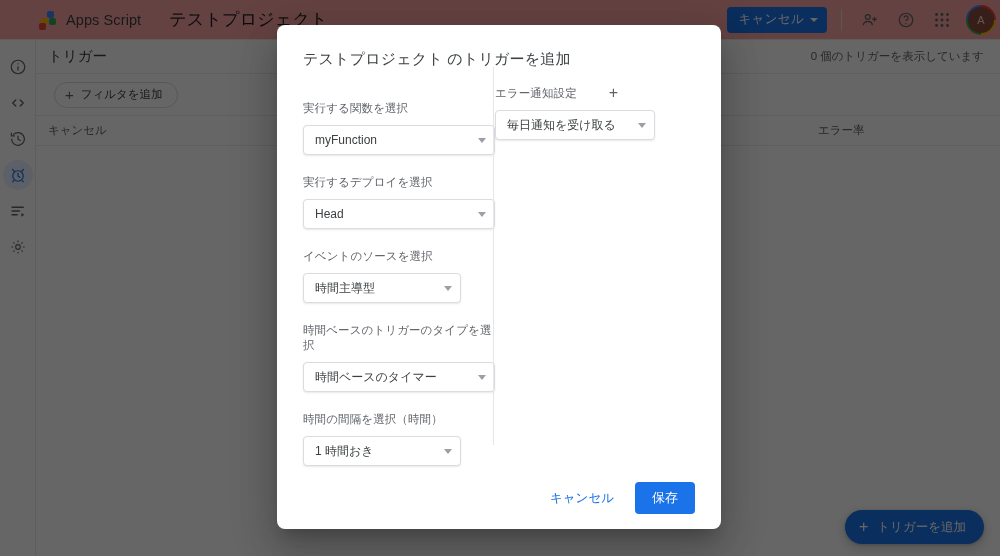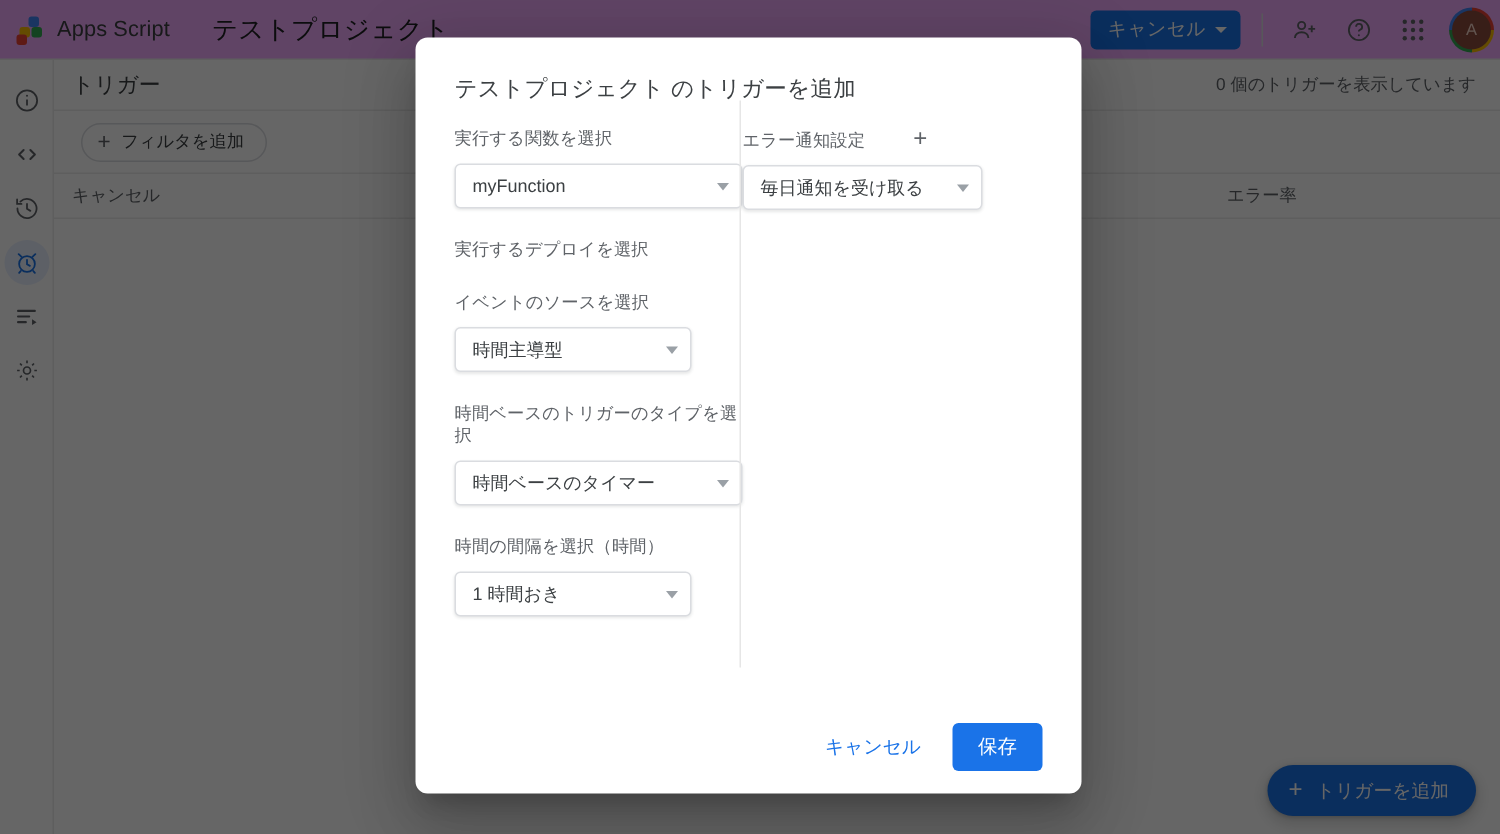--- a/index.html
+++ b/index.html
@@ -7,23 +7,24 @@
     width: 1000px; height: 556px;
     overflow: hidden;
     font-family: "Liberation Sans", "DejaVu Sans", sans-serif;
     background: #ffffff;
   }
   #app { position: relative; width: 1000px; height: 556px; background:#fff; }
 
   
   .topbar {
     position: absolute; top: 0; left: 0; width: 1000px; height: 40px;
-    background: #f0abfc;
+    background: #fca5a5;
     display: flex; align-items: center;
     border-bottom: 1px solid #ebebeb;
+    padding-left: 28px;
   }
   .brand { display: flex; align-items: center; gap: 8px; padding-left: 10px; }
   .gas-logo { width: 20px; height: 20px; position: relative; }
   .gas-logo span { position:absolute; width:7px; height:7px; border-radius:2px; }
   .d-blue  { background:#4285f4; left:9px;  top:1px; }
   .d-green { background:#34a853; left:11px; top:8px; }
   .d-yellow{ background:#fbbc04; left:3px;  top:8px; }
   .d-red   { background:#ea4335; left:1px;  top:13px; }
   .brand-name { font-size: 14.5px; color: #3c4043; letter-spacing: .1px; }
   .project-title { font-size: 17px; color: #202124; margin-left: 28px; letter-spacing:.2px; }
@@ -118,21 +119,21 @@
   .dialog {
     position:absolute; left:277px; top:25px; width:444px; height:504px;
     background:#fff; border-radius:8px; z-index:60;
     box-shadow: 0 11px 15px -7px rgba(0,0,0,.2), 0 24px 38px 3px rgba(0,0,0,.14), 0 9px 46px 8px rgba(0,0,0,.12);
     overflow:hidden;
   }
   .dlg-title {
     font-size:15px; color:#3c4043; padding: 25px 0 0 26px; letter-spacing:.2px;
   }
   .dlg-body { display:flex; padding: 16px 26px 0 26px; position:relative; height: 396px;}
-  .dlg-col-left { width: 192px; }
+  .dlg-col-left { width: 192px; margin-top: 16px; }
   .dlg-vdiv { position:absolute; left:216px; top:-2px; width:1px; height:378px; background:#e6e6e6; }
   .dlg-col-right { width: 160px; }
 
   .field-label { font-size:11.5px; color:#5f6368; margin-bottom: 9px; letter-spacing:.1px; }
   .select-box {
     height: 30px; width: 100%; background:#fff;
     border: 1px solid #dadce0; border-radius: 4px;
     box-shadow: 0 1px 2px rgba(60,64,67,.12);
     display:flex; align-items:center; padding: 0 8px 0 11px; cursor:pointer;
   }
@@ -305,20 +306,24 @@
         <div class="field">
           <div class="field-label">実行する関数を選択</div>
           <div class="select-box">
             <span class="select-value">myFunction</span>
             <span class="select-caret"></span>
           </div>
         </div>
 
         <div class="field">
           <div class="field-label">実行するデプロイを選択</div>
+          <div class="select-box">
+            <span class="select-value">Head</span>
+            <span class="select-caret"></span>
+          </div>
         </div>
 
         <div class="field wide">
           <div class="field-label">イベントのソースを選択</div>
           <div class="select-box">
             <span class="select-value">時間主導型</span>
             <span class="select-caret"></span>
           </div>
         </div>
 

